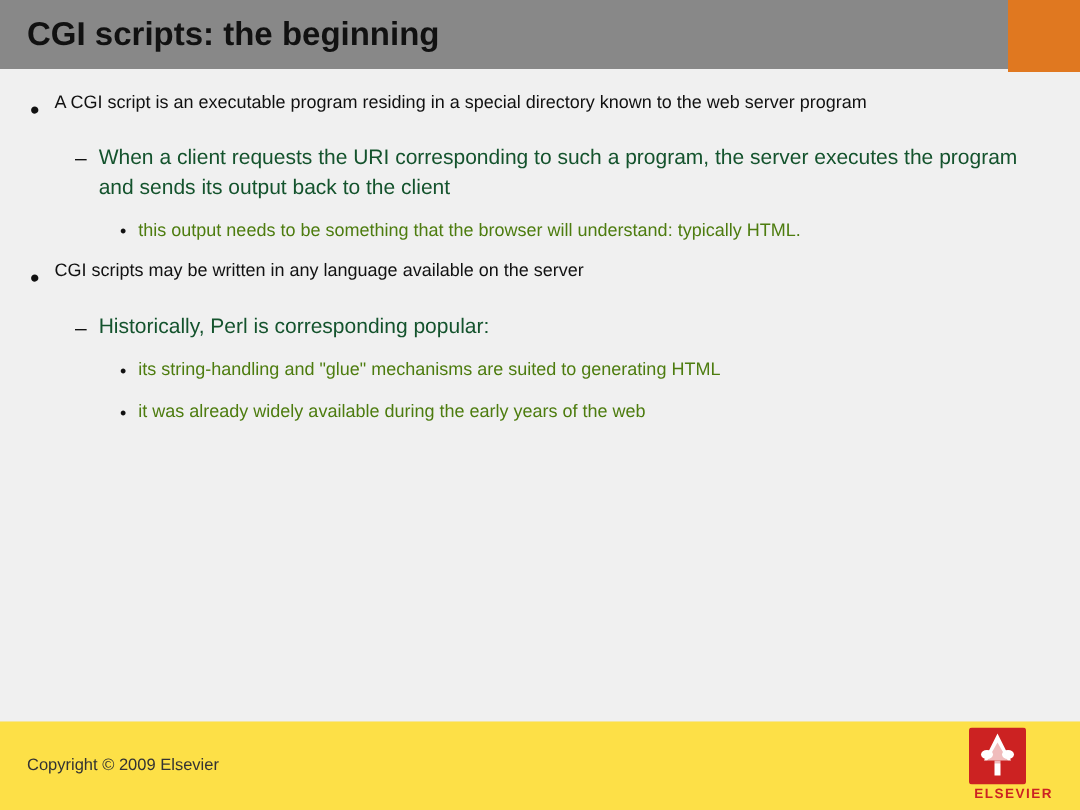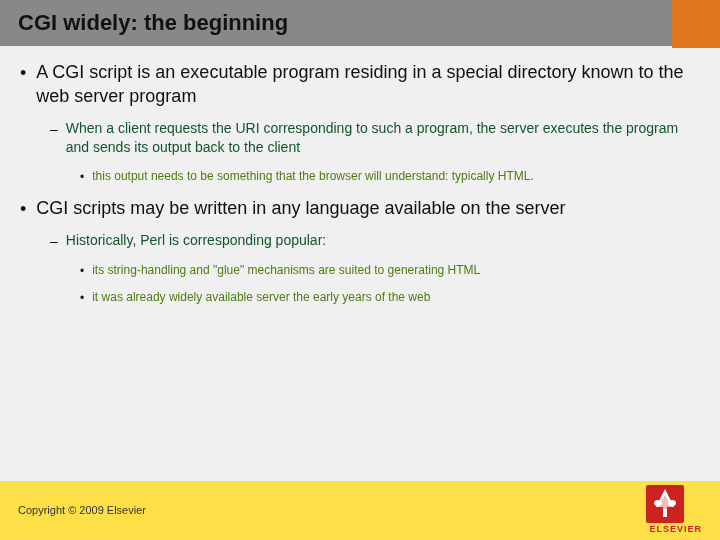--- a/index.html
+++ b/index.html
@@ -67,21 +67,21 @@
 
     .bullet-level1 .bullet-symbol {
       font-size: 18px;
       line-height: 1.3;
       color: #111;
       flex-shrink: 0;
       margin-top: 2px;
     }
 
     .bullet-level1 .bullet-text {
-      font-size: 18px;
+      font-size: 12px;
       line-height: 1.35;
       color: #111;
       font-family: Arial, sans-serif;
     }
 
     .bullet-level2 {
       display: flex;
       align-items: flex-start;
       gap: 8px;
       margin-left: 30px;
@@ -158,21 +158,21 @@
       margin-top: 1px;
       margin-left: 21px;
     }
   </style>
 </head>
 <body>
 
 <div class="slide-container">
 
   <div class="header-bar">
-    <span class="header-title">CGI widely: the beginning</span>
+    <span class="header-title">CGI scripts: the beginning</span>
     <div class="orange-accent"></div>
   </div>
 
   <div class="content-area">
 
     <div class="bullet-level1">
       <span class="bullet-symbol">•</span>
       <span class="bullet-text">A CGI script is an executable program residing in a special directory known to the web server program</span>
     </div>
 
@@ -196,21 +196,21 @@
       <span class="bullet-text">Historically, Perl is corresponding popular:</span>
     </div>
 
     <div class="bullet-level3">
       <span class="bullet-symbol">•</span>
       <span class="bullet-text">its string-handling and "glue" mechanisms are suited to generating HTML</span>
     </div>
 
     <div class="bullet-level3">
       <span class="bullet-symbol">•</span>
-      <span class="bullet-text">it was already widely available server the early years of the web</span>
+      <span class="bullet-text">it was already widely available during the early years of the web</span>
     </div>
 
   </div>
 
   <div class="footer">
     <span class="footer-copyright">Copyright © 2009 Elsevier</span>
     <div class="elsevier-logo">
       <svg class="elsevier-tree" viewBox="0 0 38 38" xmlns="http://www.w3.org/2000/svg">
 
         <rect x="0" y="0" width="38" height="38" fill="#cc2222" rx="2"></rect>

